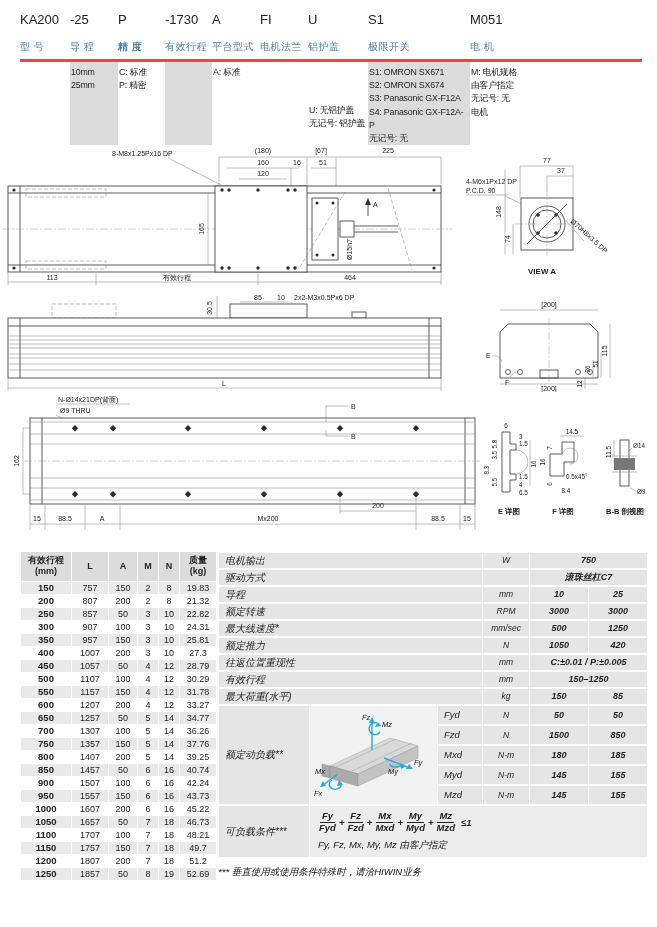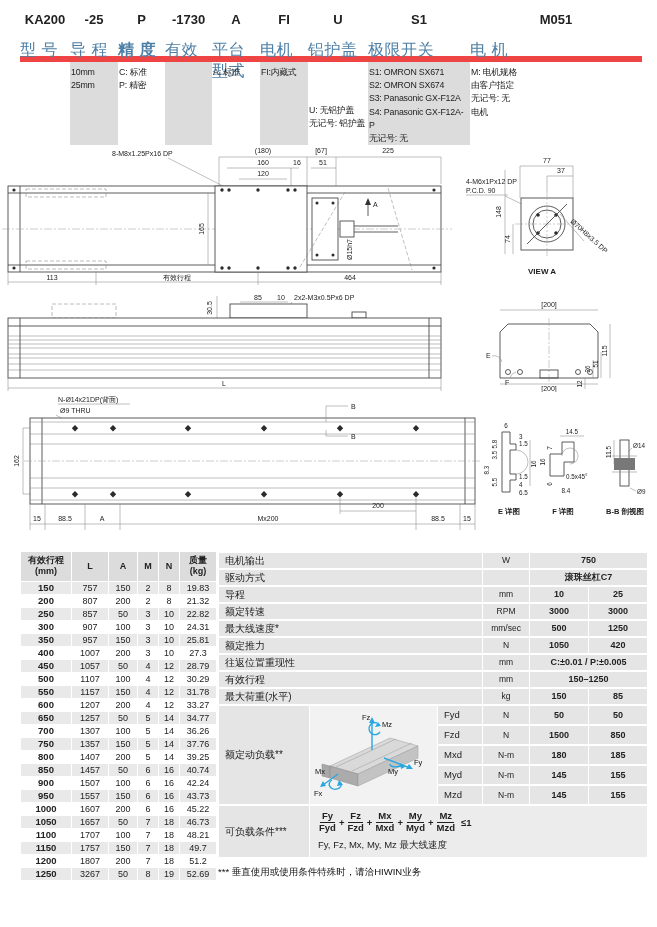--- a/index.html
+++ b/index.html
@@ -3,23 +3,23 @@
 <meta charset="utf-8">
 <style>
   html,body{margin:0;padding:0;background:#fff;}
   body{width:657px;height:927px;overflow:hidden;font-family:"Liberation Sans",sans-serif;color:#222;}
   .page{position:relative;width:657px;height:927px;background:#fff;}
 
   
   .model-code{position:absolute;top:8px;left:20px;width:622px;height:132px;
     display:grid;grid-template-columns:50px 48px 47px 47px 48px 48px 60px 102px 1fr;
     grid-template-rows:26px 28px 1fr;}
-  .mc-code{font-size:13px;font-weight:bold;padding-top:4px;text-align:center;}
-  .mc-label{font-size:16px;color:#4d7fa6;letter-spacing:.5px;padding-top:6px;
-    border-bottom:6px solid #ef4444;}
+  .mc-code{font-size:13px;font-weight:normal;padding-top:4px;}
+  .mc-label{font-size:10px;color:#4d7fa6;letter-spacing:.5px;padding-top:6px;
+    border-bottom:3px solid #ef4444;}
   .mc-desc{font-size:8.8px;line-height:1.5;white-space:pre-line;padding:4px 1px 0 1px;letter-spacing:-.2px;}
   .mc-desc.shaded{background:#dcdcdc;}
 
   
   .drawings{position:absolute;top:142px;left:0;width:657px;height:405px;}
   .drawings svg{display:block;}
   svg .ln{stroke:#4a4a4a;stroke-width:.9;fill:none;}
   svg .lnf{stroke:#4a4a4a;stroke-width:.9;fill:#fff;}
   svg .thin{stroke:#8a8a8a;stroke-width:.55;fill:none;}
   svg .dash{stroke-dasharray:4 2;}
@@ -36,21 +36,21 @@
   .bottom{position:absolute;top:551px;left:20px;width:620px;display:flex;align-items:flex-start;}
   table{border-collapse:separate;}
 
   .stroke{width:190px;border-spacing:1px 1px;table-layout:fixed;}
   .stroke th{background:#dcdcdc;font-size:9px;font-weight:bold;white-space:pre-line;
     line-height:1.25;padding:3px 0;vertical-align:middle;}
   .stroke td{font-size:9px;text-align:center;line-height:12px;padding:0;}
   .stroke td.c0{font-size:9.5px;font-weight:bold;}
   .stroke tbody tr:nth-child(odd) td{background:#e9e9e9;}
 
-  .right-col{margin-left:1px;width:429px;}
+  .right-col{margin-left:1px;width:429px;font-style:italic;}
   .spec{width:429px;border-spacing:1px 2px;table-layout:fixed;}
   .spec td{background:#e5e5e5;font-size:9px;vertical-align:middle;}
   .spec td.lbl{font-size:10px;text-align:left;padding:0 0 0 6px;line-height:13px;}
   .spec td.unit{text-align:center;font-size:8.5px;line-height:13px;}
   .spec td.val{text-align:center;font-weight:bold;font-size:9px;line-height:13px;}
   .spec tr.lr td{line-height:16px;}
   .spec td.sub{font-size:9.5px;padding-left:6px;}
   .spec td.load-lbl{vertical-align:middle;}
   .spec td.img-cell{background:#f2f2f2;text-align:center;padding:1px 0;}
   .spec td.formula-cell{background:#ececec;padding:5px 8px;}
@@ -81,21 +81,20 @@
       <div class="mc-desc" style="grid-area: 3 / 3;">C: 标准
 P: 精密</div>
       <div class="mc-code" style="grid-area: 1 / 4;">-1730</div>
       <div class="mc-label" style="grid-area: 2 / 4;">有效行程</div>
       <div class="mc-desc shaded" style="grid-area: 3 / 4;"></div>
       <div class="mc-code" style="grid-area: 1 / 5;">A</div>
       <div class="mc-label" style="grid-area: 2 / 5;">平台型式</div>
       <div class="mc-desc" style="grid-area: 3 / 5;">A: 标准</div>
       <div class="mc-code" style="grid-area: 1 / 6;">FI</div>
       <div class="mc-label" style="grid-area: 2 / 6;">电机法兰</div>
-      <div class="mc-desc shaded" style="grid-area: 3 / 6;">FI:内藏式</div>
       <div class="mc-code" style="grid-area: 1 / 7;">U</div>
       <div class="mc-label" style="grid-area: 2 / 7;">铝护盖</div>
       <div class="mc-desc" style="grid-area: 3 / 7; margin-top: 38px;">U: 无铝护盖
 无记号: 铝护盖</div>
       <div class="mc-code" style="grid-area: 1 / 8;">S1</div>
       <div class="mc-label" style="grid-area: 2 / 8;">极限开关</div>
       <div class="mc-desc shaded" style="grid-area: 3 / 8;">S1: OMRON SX671
 S2: OMRON SX674
 S3: Panasonic GX-F12A
 S4: Panasonic GX-F12A-P
@@ -572,21 +571,21 @@
           <tr>
             <td class="c0">1200</td>
             <td>1807</td>
             <td>200</td>
             <td>7</td>
             <td>18</td>
             <td>51.2</td>
           </tr>
           <tr>
             <td class="c0">1250</td>
-            <td>3267</td>
+            <td>1857</td>
             <td>50</td>
             <td>8</td>
             <td>19</td>
             <td>52.69</td>
           </tr>
         </tbody>
     </table>
 
     <div class="right-col">
       <table class="spec">
@@ -737,21 +736,21 @@
                     <span class="num">My</span>
                     <span>Myd</span>
                   </span>
                   <span class="plus">+</span>
                   <span class="frac">
                     <span class="num">Mz</span>
                     <span>Mzd</span>
                   </span>
                   <span class="leq">≤1</span>
                 </div>
-              <div class="formula-note">Fy, Fz, Mx, My, Mz 最大线速度</div>
+              <div class="formula-note">Fy, Fz, Mx, My, Mz 由客户指定</div>
             </td>
           </tr>
         </tbody>
       </table>
 
       <div class="footnotes">
         <div>*** 垂直使用或使用条件特殊时，请洽HIWIN业务</div>
       </div>
     </div>
   </section>

